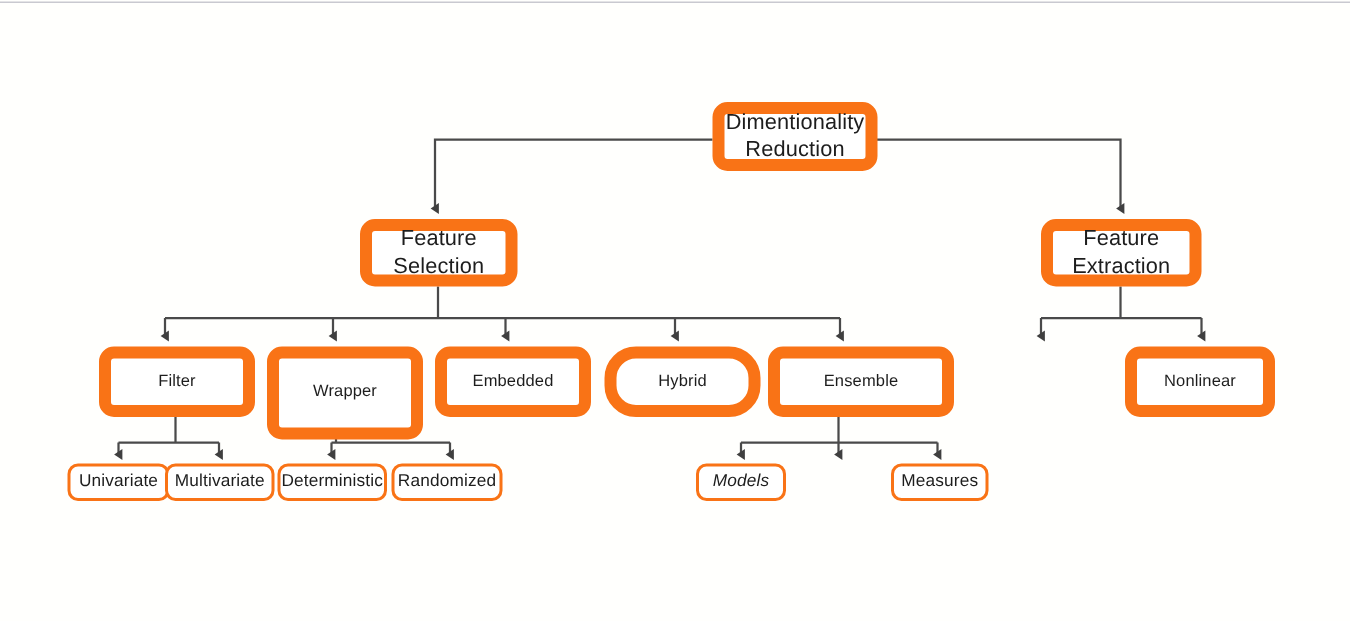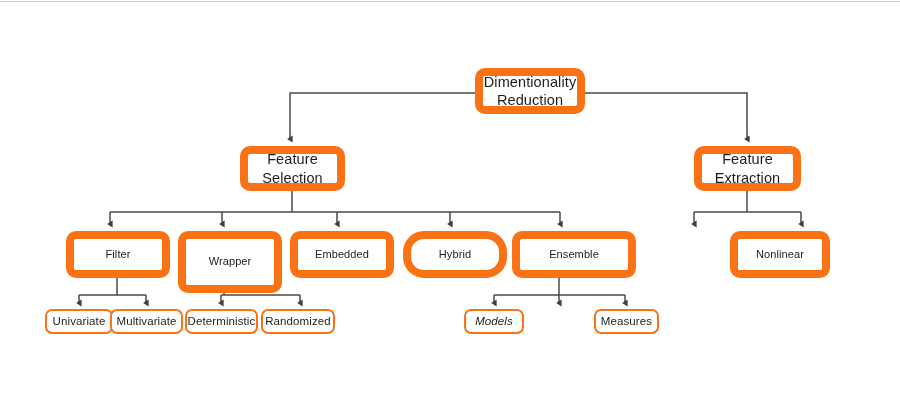--- a/index.html
+++ b/index.html
@@ -146,21 +146,21 @@
 
   <div class="node lvl2" style="left:403px; top:231px; width:104px; height:47px;border-radius:21px;">
     <span>Hybrid</span>
   </div>
 
   <div class="node lvl2" style="left:512px; top:231px; width:124px; height:47px;">
     <span>Ensemble</span>
   </div>
 
 
-  <div class="node lvl2" style="left:730px; top:231px; width:100px; height:47px;">
+  <div class="node lvl2" style="left:750px; top:231px; width:100px; height:47px;">
     <span>Nonlinear</span>
   </div>
 
   <div class="node leaf" style="left:45px; top:309px; width:68px; height:25px;">
     <span>Univariate</span>
   </div>
 
   <div class="node leaf" style="left:110px; top:309px; width:73px; height:25px;">
     <span>Multivariate</span>
   </div>

